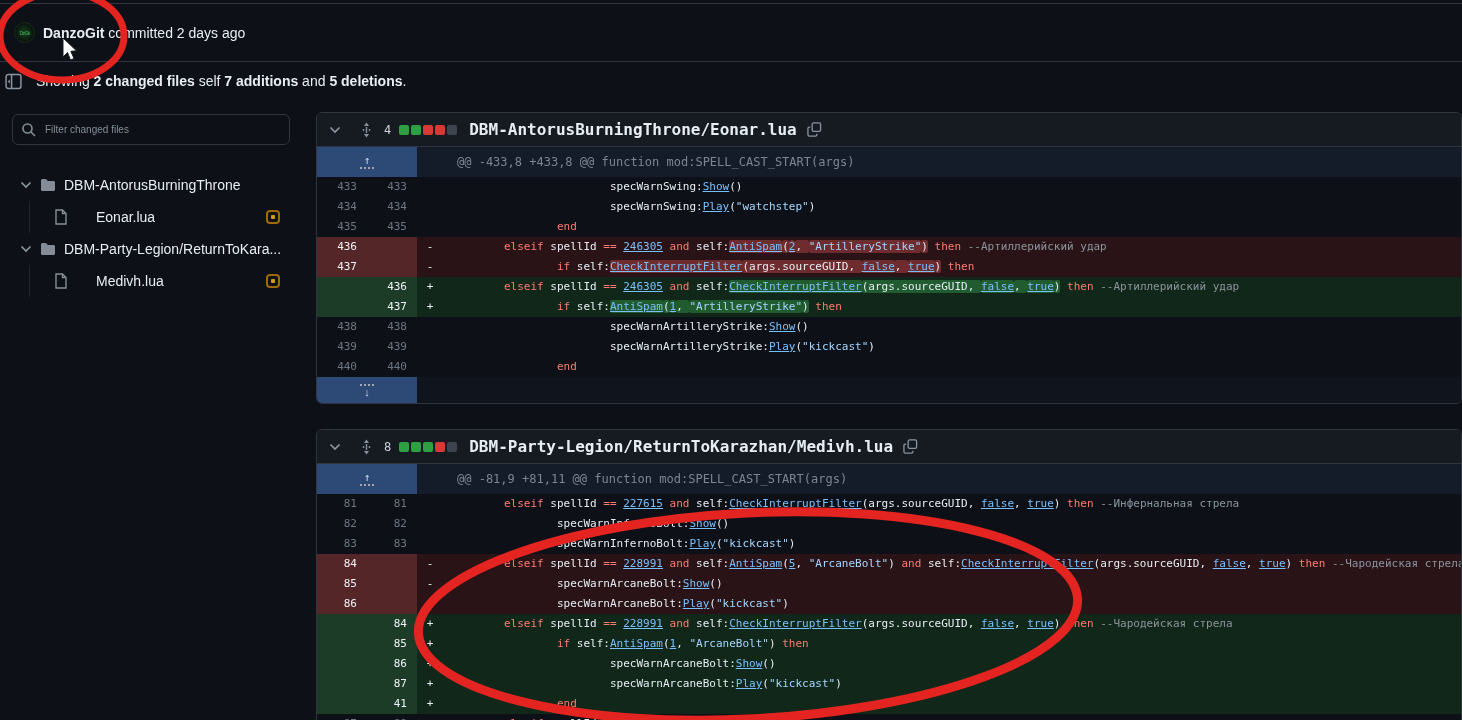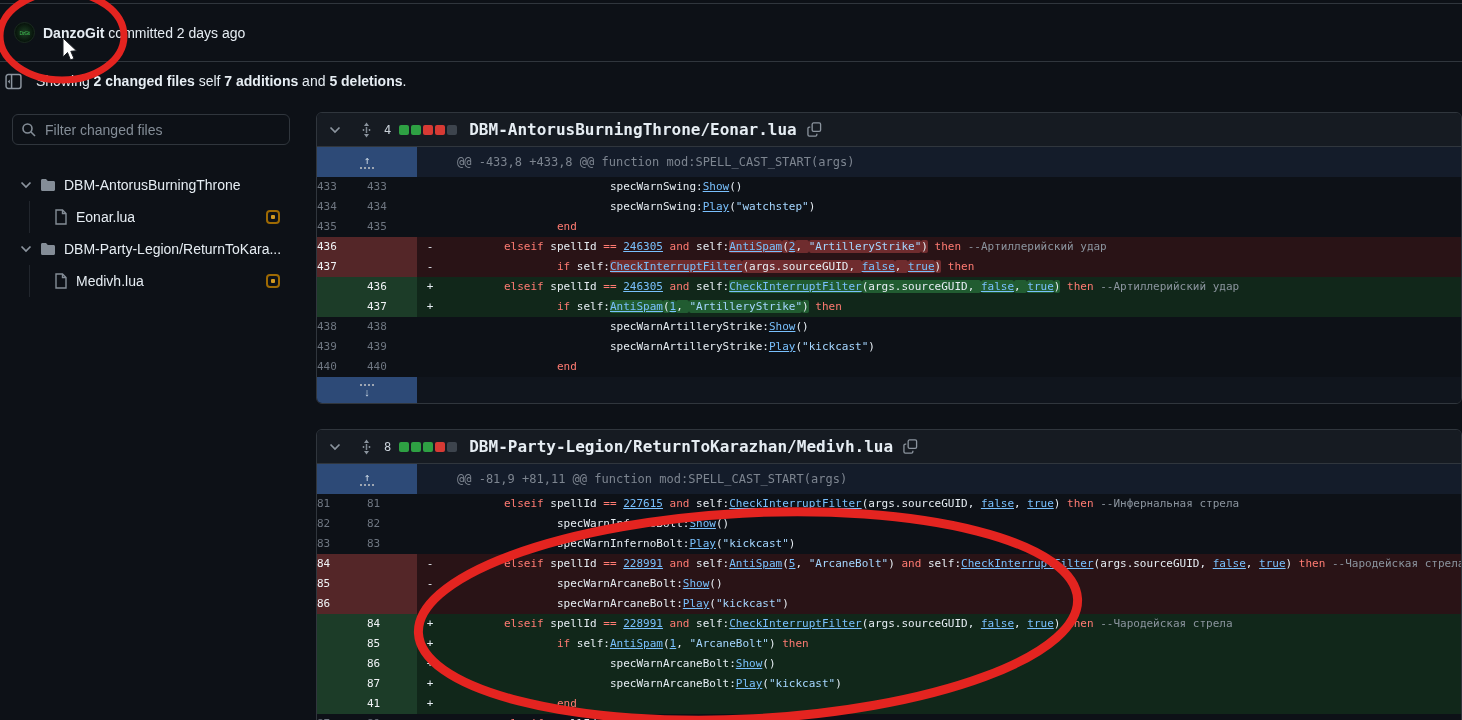--- a/index.html
+++ b/index.html
@@ -33,29 +33,29 @@
   .sum .b { font-weight:700; }
 
   
   .sidebar { position:absolute; left:0; top:108px; width:302px; }
   .filterbox {
     margin:6px 12px 10px 12px; height:31px; border:1px solid #30363d; border-radius:6px;
     display:flex; align-items:center; padding:0 8px; background:#0d1117;
   }
   .filterbox input {
     background:transparent; border:none; outline:none; color:#e6edf3;
-    font-size:14px; width:100%; font-family:"Liberation Sans",sans-serif;
+    font-size:10px; width:100%; font-family:"Liberation Sans",sans-serif;
   }
   .filterbox input::placeholder { color:#848d97; }
   .tree { margin-top:24px; }
   .tree-row { height:32px; display:flex; align-items:center; font-size:14px; cursor:pointer; }
   .tree-row .lbl { white-space:nowrap; overflow:hidden; }
   .folder-row .chev { margin-left:20px; margin-right:8px; }
   .folder-row svg.folder { margin-right:8px; }
-  .file-row { position:relative; padding-left:54px; }
+  .file-row { position:relative; padding-left:54px;gap:20px; }
   .file-row svg.fileicon { margin-right:8px; }
   .guide { position:absolute; left:29px; width:1px; background:#21262d; }
   .badge {
     position:absolute; right:22px; width:14px; height:14px; border:2px solid #9e6a03;
     border-radius:4px; display:flex; align-items:center; justify-content:center;
   }
   .badge i { width:4px; height:4px; border-radius:1px; background:#d29922; display:block; }
 
   
   .diffcol { position:absolute; left:316px; top:112px; width:1146px; }
@@ -66,21 +66,21 @@
   }
   .fhead .chev { cursor:pointer; }
   .drag { width:15px; height:16px; cursor:grab; margin-left:10px; }
   .cnt { font-size:12px; color:#c9d1d9; font-family:"DejaVu Sans Mono",monospace; margin-left:2px; }
   .sqs { display:flex; gap:2px; }
   .sq { width:10px; height:10px; border-radius:2px; }
   .fpath { font-family:"DejaVu Sans Mono",monospace; font-size:16px; font-weight:600; color:#e6edf3; margin-left:4px; }
   .copybtn { cursor:pointer; margin-left:2px; }
 
   .drow { display:flex; height:20px; line-height:20px; font-family:"DejaVu Sans Mono",monospace; font-size:11px; }
-  .gut { width:50px; flex:0 0 auto; text-align:left; padding-right:10px; color:#6e7681; cursor:pointer; }
+  .gut { width:50px; flex:0 0 auto; text-align:right; padding-right:10px; color:#6e7681; cursor:pointer; }
   .sgn { width:26px; flex:0 0 auto; text-align:center; color:#e6edf3; }
   .code { flex:1; white-space:pre; tab-size:8; overflow:hidden; padding-left:8px; color:#e6edf3; }
 
   .drow.ctx  { background:#0d1117; }
   .drow.del  { background:#291316; }
   .drow.del .gut { background:#542628; color:#f0f3f6; }
   .drow.add  { background:#11271a; }
   .drow.add .gut { background:#1c3c28; color:#f0f3f6; }
   .drow.del .hl { background:#6f2c2e; border-radius:2px; }
   .drow.add .hl { background:#215c31; border-radius:2px; }

